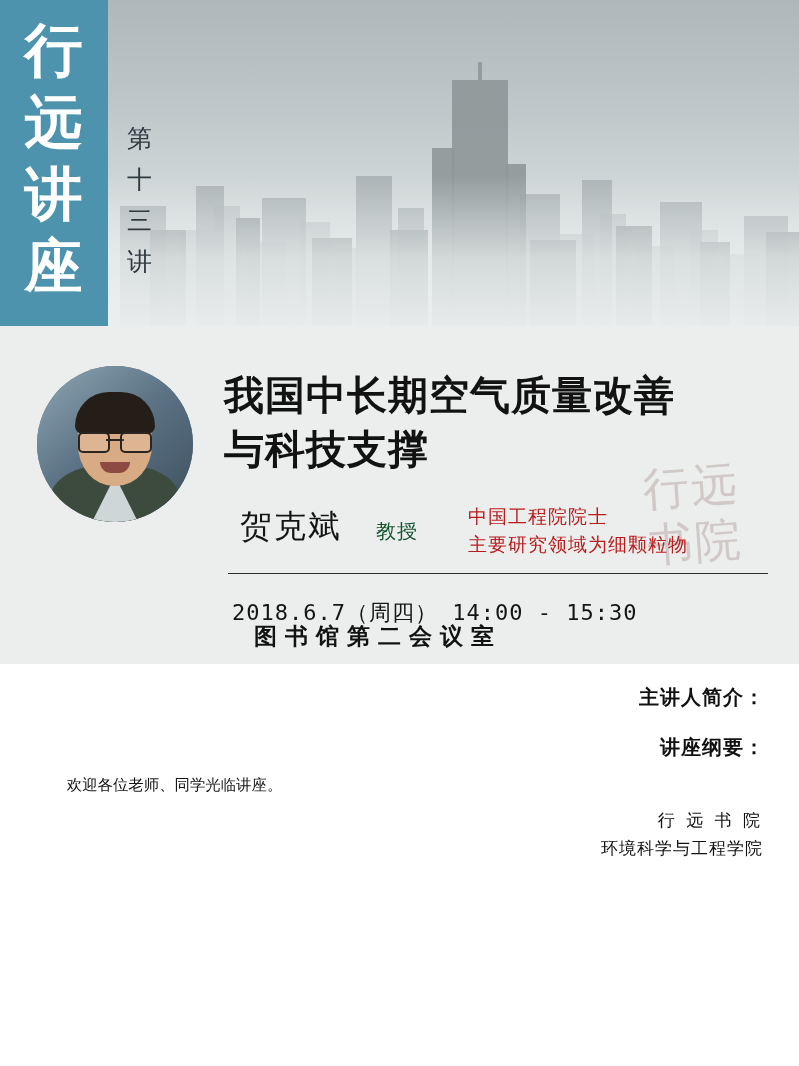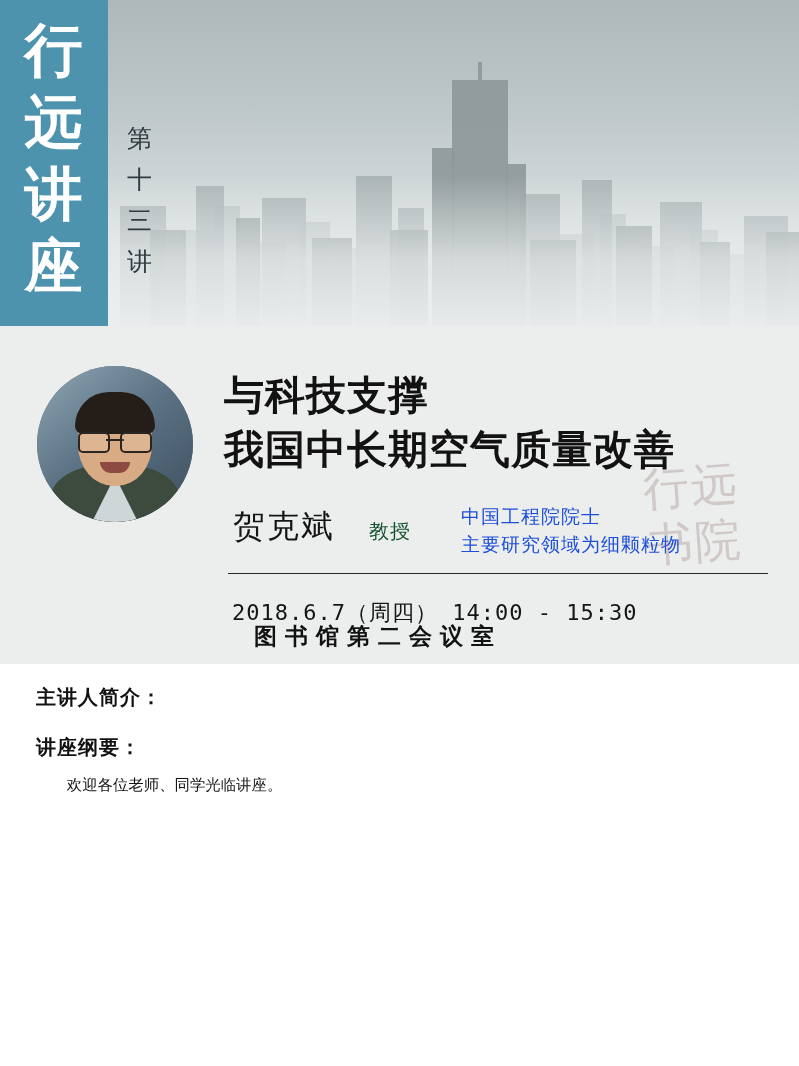--- a/index.html
+++ b/index.html
@@ -209,21 +209,21 @@
     font-family: "DejaVu Serif", serif;
     font-weight: bold;
     font-size: 40px;
     line-height: 54px;
     color: #121212;
     letter-spacing: 1px;
   }
 
   .speaker-row {
     position: absolute;
-    left: 233px;
+    left: 240px;
     top: 176px;
     width: 560px;
     height: 62px;
   }
   .speaker-name {
     position: absolute;
     left: 0; top: 4px;
     font-family: "DejaVu Serif", serif;
     font-size: 32px;
     line-height: 40px;
@@ -238,21 +238,21 @@
     line-height: 26px;
     color: #14532d;
     letter-spacing: 1px;
   }
   .speaker-affil {
     position: absolute;
     left: 228px; top: 0;
     font-family: "DejaVu Serif", serif;
     font-size: 19px;
     line-height: 28px;
-    color: #1d4ed8;
+    color: #b91c1c;
     letter-spacing: 1px;
   }
   .rule {
     position: absolute;
     left: 228px;
     top: 247px;
     width: 540px;
     height: 1px;
     background: #2b2b2b;
   }
@@ -288,20 +288,21 @@
     box-sizing: border-box;
   }
   .sec-heading {
     font-family: "DejaVu Serif", serif;
     font-weight: bold;
     font-size: 20px;
     line-height: 30px;
     color: #111111;
     letter-spacing: 1px;
     margin: 0 0 4px 0;
+    text-align: right;
   }
   .sec-body {
     font-family: "DejaVu Serif", serif;
     font-size: 15.4px;
     line-height: 27px;
     color: #141414;
     text-align: justify;
     text-justify: inter-ideograph;
     text-indent: 2em;
     margin: 0;
@@ -404,22 +405,22 @@
         <div class="lens l"></div>
         <div class="bridge"></div>
         <div class="lens r"></div>
       </div>
       <div class="mouth"></div>
     </div>
 
     <div class="seal">行远书院</div>
 
     <div class="talk-title">
+      <div>我国中长期空气质量改善</div>
       <div>与科技支撑</div>
-      <div>我国中长期空气质量改善</div>
     </div>
 
     <div class="speaker-row">
       <div class="speaker-name">贺克斌</div>
       <div class="speaker-rank">教授</div>
       <div class="speaker-affil">
         <div>中国工程院院士</div>
         <div>主要研究领域为细颗粒物</div>
       </div>
     </div>
@@ -435,14 +436,18 @@
 
     <div class="sec-gap"></div>
 
     <h2 class="sec-heading">讲座纲要：</h2>
 
     <p class="closing">欢迎各位老师、同学光临讲座。</p>
 
     <div class="footer-zone"></div>
   </div>
 
+  <div class="signature">
+    <div>行 远 书 院</div>
+    <div class="sig-line2">环境科学与工程学院</div>
+  </div>
 
 </div>
 
 </body></html>

